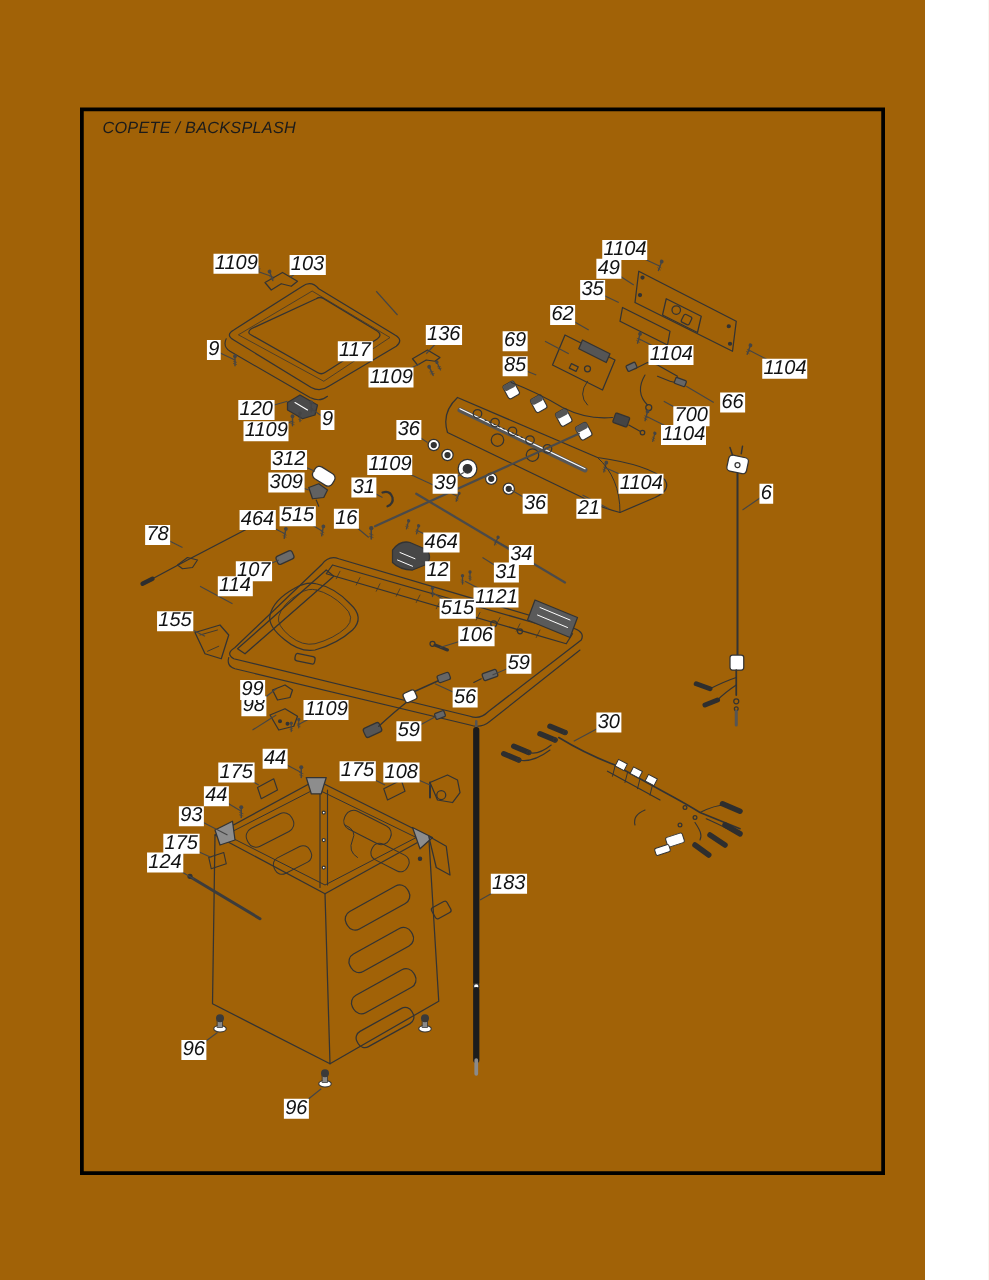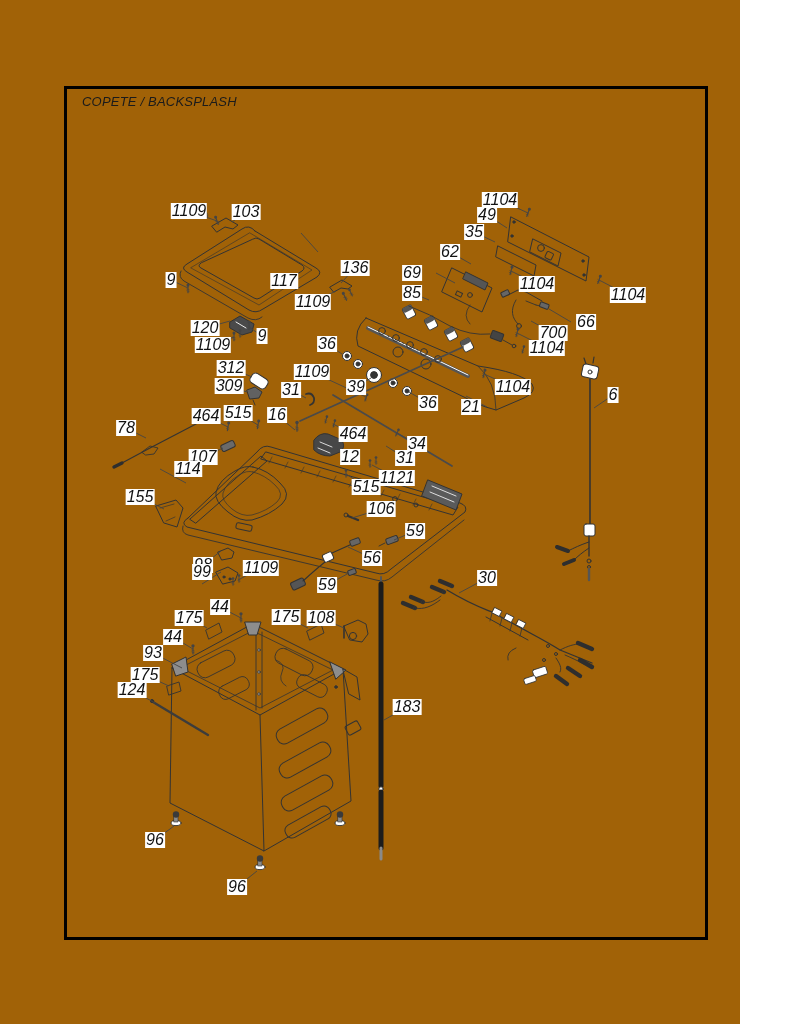--- a/index.html
+++ b/index.html
@@ -401,21 +401,21 @@
       <div class="callout" style="left: 417px; top: 444px;">34</div>
       <div class="callout" style="left: 350px; top: 457px;">12</div>
       <div class="callout" style="left: 405px; top: 458px;">31</div>
       <div class="callout" style="left: 397px; top: 478px;">1121</div>
       <div class="callout" style="left: 366px; top: 487px;">515</div>
       <div class="callout" style="left: 381px; top: 509px;">106</div>
       <div class="callout" style="left: 415px; top: 531px;">59</div>
       <div class="callout" style="left: 372px; top: 558px;">56</div>
       <div class="callout" style="left: 327px; top: 585px;">59</div>
       <div class="callout" style="left: 203px; top: 565px;">98</div>
-      <div class="callout" style="left: 202px; top: 572px; text-align: right;">99</div>
+      <div class="callout" style="left: 202px; top: 552px; text-align: right;">99</div>
       <div class="callout" style="left: 261px; top: 568px;">1109</div>
       <div class="callout" style="left: 220px; top: 607px;">44</div>
       <div class="callout" style="left: 189px; top: 618px;">175</div>
       <div class="callout" style="left: 286px; top: 617px;">175</div>
       <div class="callout" style="left: 321px; top: 618px;">108</div>
       <div class="callout" style="left: 173px; top: 637px;">44</div>
       <div class="callout" style="left: 153px; top: 653px; text-align: center;">93</div>
       <div class="callout" style="left: 145px; top: 675px;">175</div>
       <div class="callout" style="left: 132px; top: 690px;">124</div>
       <div class="callout" style="left: 155px; top: 840px;">96</div>

